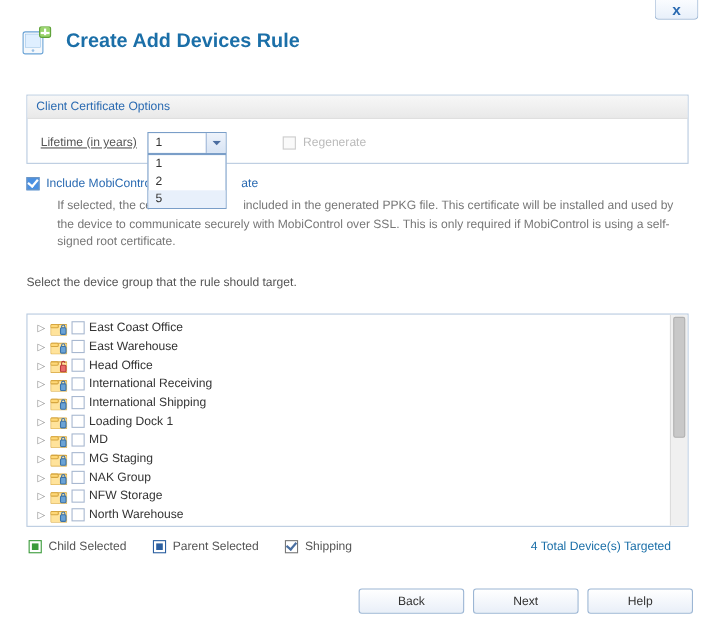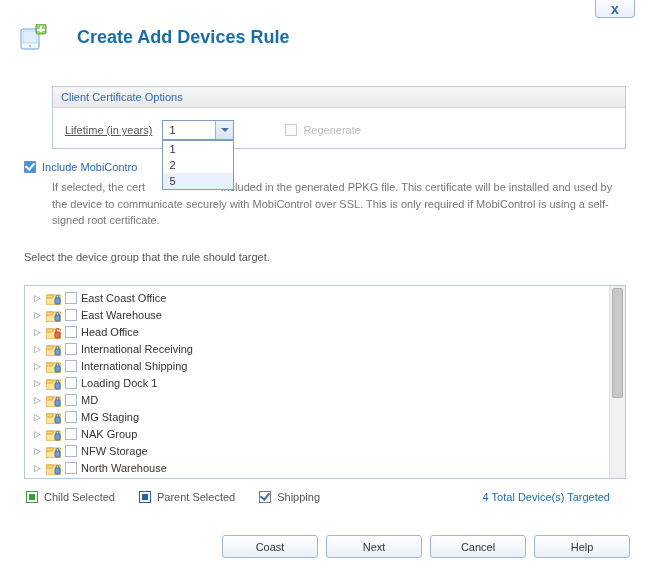--- a/index.html
+++ b/index.html
@@ -42,29 +42,27 @@
     gap: 10px;
   }
   .header-icon {
     width: 30px;
     height: 26px;
   }
   .header-title {
     color: #1b6fa8;
     font-size: 18px;
     font-weight: bold;
-    margin-left: 17px;
   }
   .main {
     padding: 8px 24px 8px 24px;
   }
   .section {
     border: 1px solid #b8cadf;
     margin-top: 20px;
-    margin-left: 28px;
   }
   .section-head {
     background: linear-gradient(#f7f7f7, #e9e9e9);
     border-bottom: 1px solid #d8d8d8;
     color: #2b6bb2;
     padding: 4px 8px;
     font-size: 11px;
   }
   .section-body {
     padding: 12px 12px 8px 12px;
@@ -498,17 +496,16 @@
     <div class="lg">
         <span class="lg-box lg-sel"></span>
         <span>Shipping</span>
       </div>
     <div class="targeted">4 Total Device(s) Targeted</div>
   </div>
 
 </div>
 
 <div class="footer">
-  <div class="btn">Coast</div>
+  <div class="btn">Back</div>
   <div class="btn">Next</div>
-  <div class="btn">Cancel</div>
   <div class="btn">Help</div>
 </div>
 
 </body></html>

